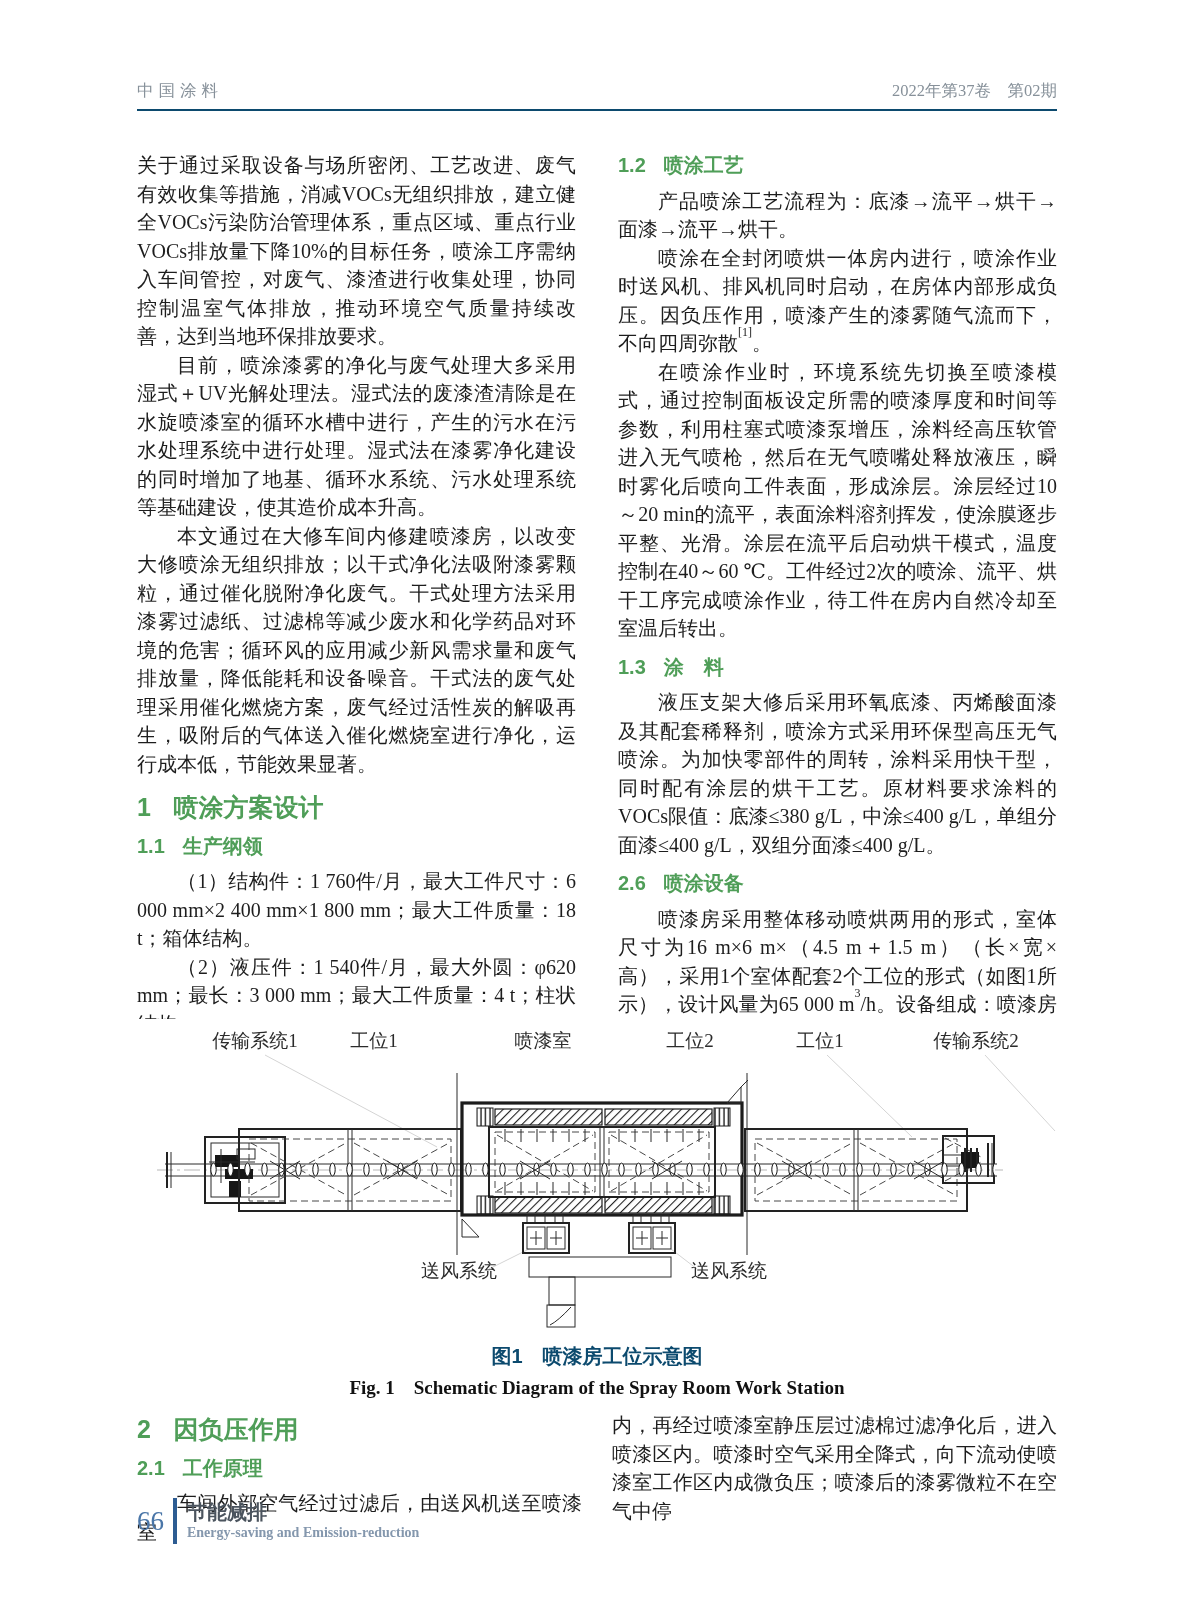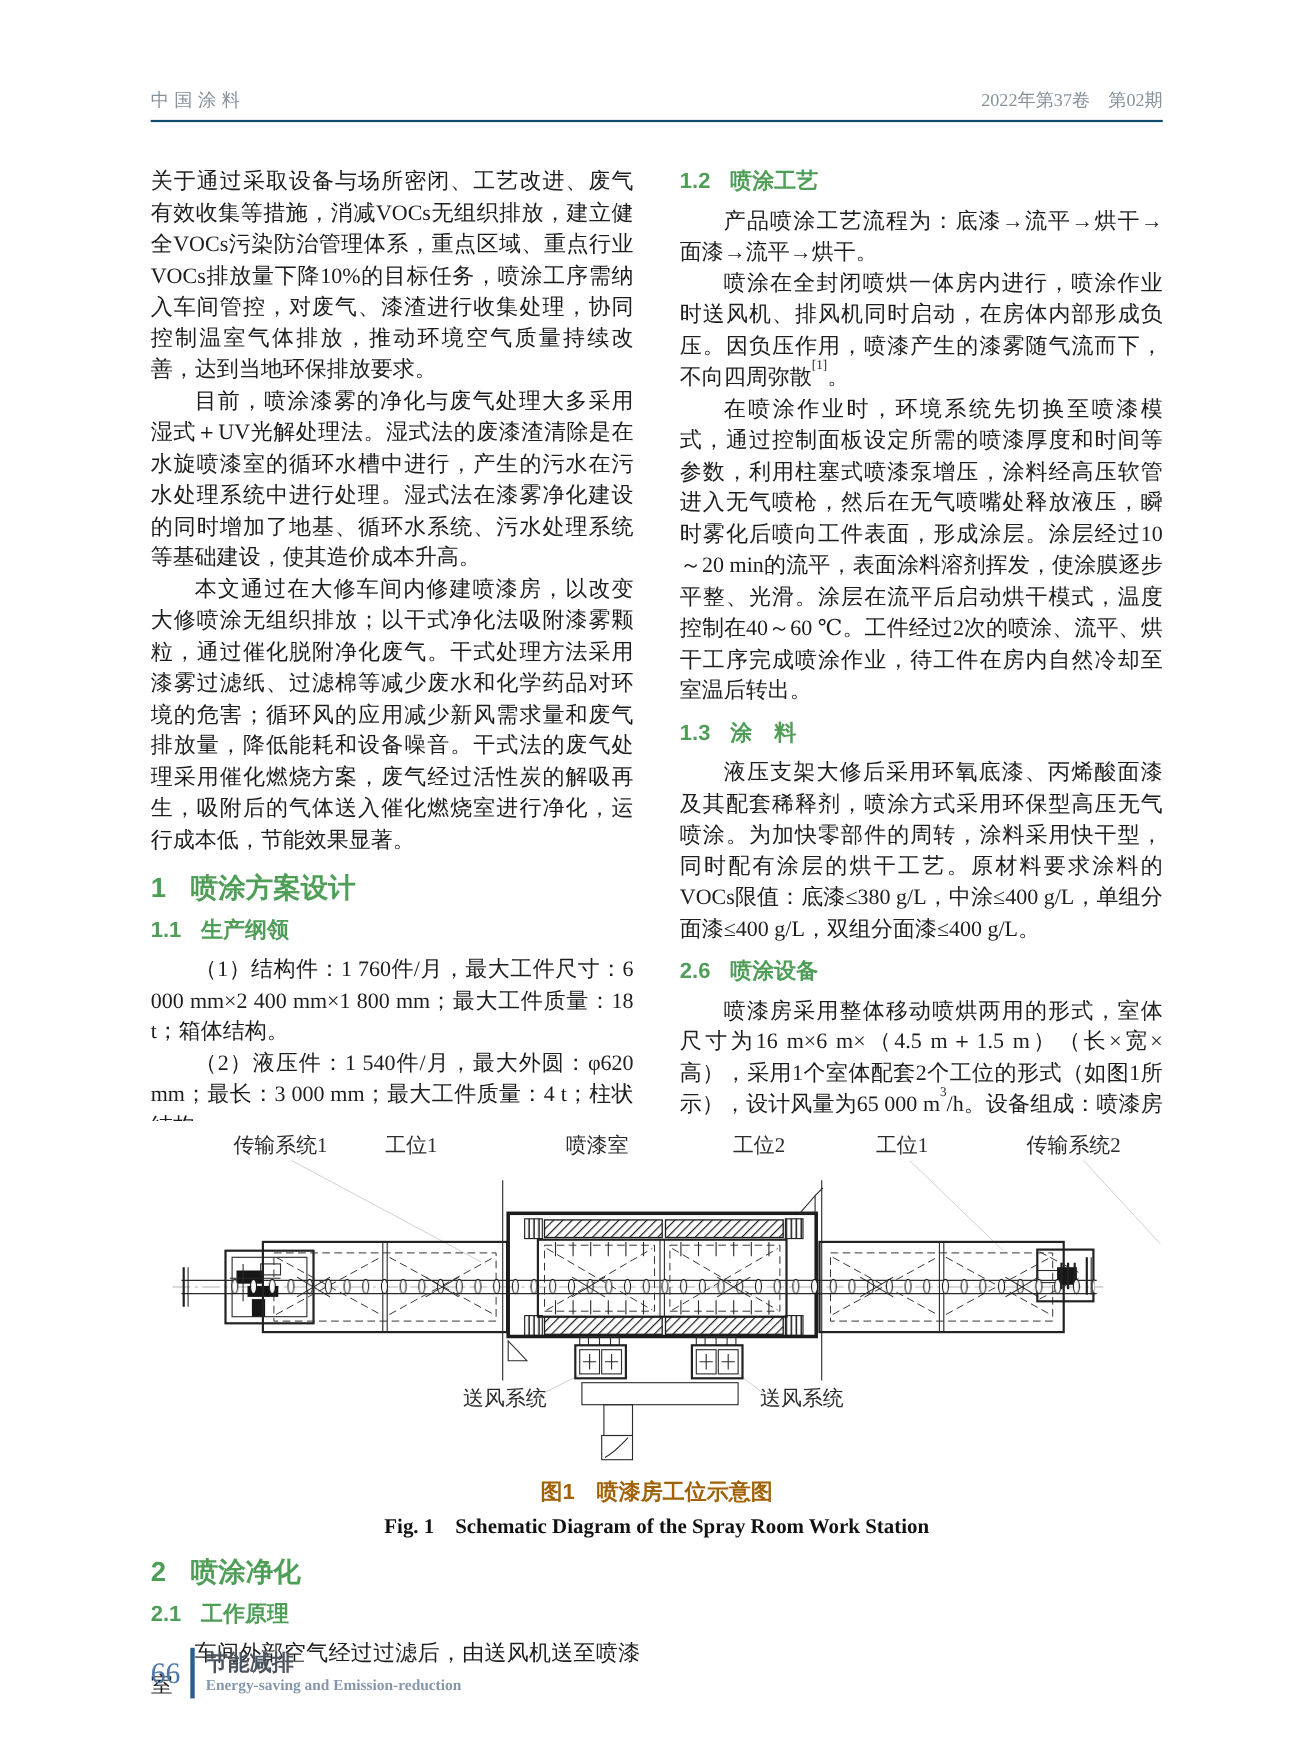--- a/index.html
+++ b/index.html
@@ -21,21 +21,21 @@
        color:#4f9e58;font-size:25px;margin:15px 0 9px 0;}
   .sec .num{margin-right:0.9em;}
   .sub{font-family:"Liberation Sans","DejaVu Sans",sans-serif;font-weight:bold;
        color:#4f9e58;font-size:20px;margin:10px 0 7px 0;}
   .sub .num{margin-right:0.9em;}
   
   .figure{margin-top:6px;}
   .figure svg{display:block;width:926px;height:310px;}
   svg text{font-family:"Liberation Serif","DejaVu Serif",serif;font-size:19px;fill:#2b2b2b;}
   .cap-cn{text-align:center;font-family:"Liberation Sans","DejaVu Sans",sans-serif;
-          font-weight:bold;font-size:20px;color:#a16207;margin-top:8px;}
+          font-weight:bold;font-size:20px;color:#0c4a6e;margin-top:8px;}
   .cap-en{text-align:center;font-family:"Liberation Serif","DejaVu Serif",serif;
           font-weight:bold;font-size:19px;color:#111;margin-top:5px;}
   .cols2{display:flex;gap:30px;margin-top:10px;}
   .cols2 .sec{margin:4px 0 8px 0;}
   
   .foot{position:absolute;left:137px;top:1498px;display:flex;align-items:center;}
   .foot .pg{font-size:27px;color:#4a76a8;margin-right:9px;}
   .foot .bar{width:4px;height:46px;background:#2d5c92;margin-right:10px;}
   .foot .cn{font-family:"Liberation Sans","DejaVu Sans",sans-serif;font-weight:bold;
             font-size:20px;color:#4b545e;line-height:24px;}
@@ -280,23 +280,26 @@
         <text x="322" y="252" text-anchor="middle">送风系统</text>
         <text x="592" y="252" text-anchor="middle">送风系统</text>
       </svg>
 
       <div class="cap-cn">图1　喷漆房工位示意图</div>
       <div class="cap-en">Fig. 1　Schematic Diagram of the Spray Room Work Station</div>
     </div>
 
     <div class="cols2">
       <div class="col">
-        <div class="sec"><span class="num">2</span><span>喷涂净化</span></div>
+        <div class="sec"><span class="num">2</span><span>因负压作用</span></div>
         <div class="sub"><span class="num">2.1</span><span>工作原理</span></div>
         <p class="ind">车间外部空气经过过滤后，由送风机送至喷漆室</p>
+      </div>
+      <div class="col">
+        <p>内，再经过喷漆室静压层过滤棉过滤净化后，进入喷漆区内。喷漆时空气采用全降式，向下流动使喷漆室工作区内成微负压；喷漆后的漆雾微粒不在空气中停</p>
       </div>
     </div>
 
   </div>
 
   <div class="foot">
     <span class="pg">66</span>
     <span class="bar"></span>
     <span>
       <div class="cn">节能减排</div>

